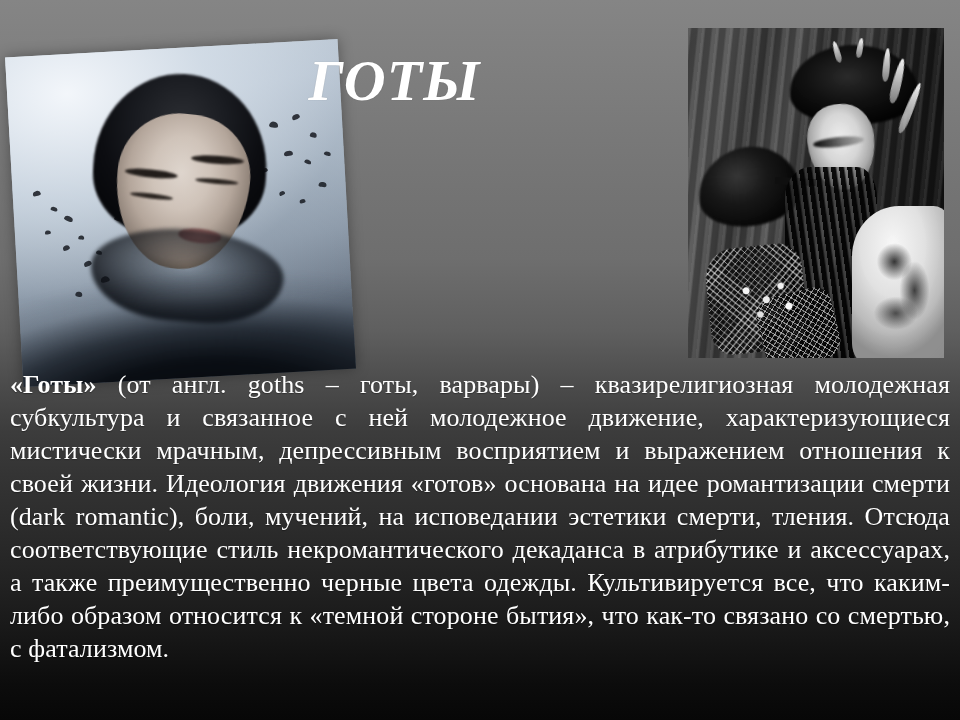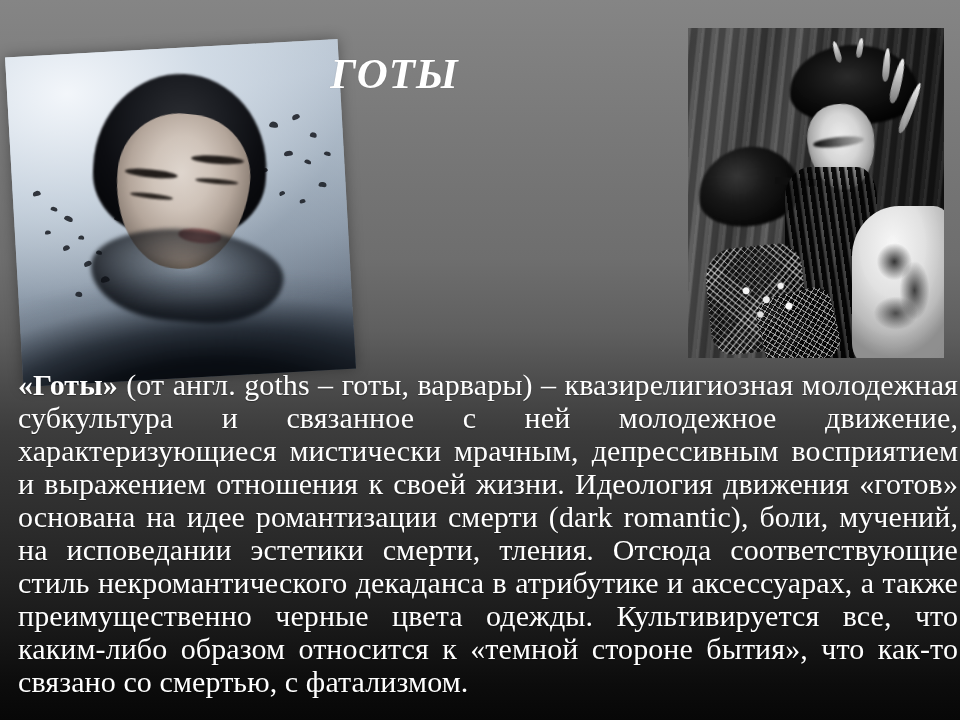--- a/index.html
+++ b/index.html
@@ -30,21 +30,21 @@
   }
 
   
   #title {
     position: absolute;
     left: 0;
     top: 52px;
     width: 789px;
     text-align: center;
     color: #ffffff;
-    font-size: 43px;
+    font-size: 58px;
     font-weight: bold;
     font-style: italic;
     letter-spacing: 1px;
     line-height: 1.0;
     text-shadow: 0 0 1px rgba(0,0,0,0.25);
     user-select: none;
   }
 
   
   #left-photo-wrap {
@@ -328,25 +328,25 @@
       radial-gradient(circle at 48% 52%, #e6e6e6 0 3px, rgba(0,0,0,0) 4px),
       radial-gradient(circle at 72% 30%, #ededed 0 2.5px, rgba(0,0,0,0) 4px),
       radial-gradient(circle at 36% 78%, #dcdcdc 0 2.5px, rgba(0,0,0,0) 4px),
       radial-gradient(circle at 80% 70%, #f4f4f4 0 3px, rgba(0,0,0,0) 4px);
     transform: rotate(-8deg);
   }
 
   
   #body-text {
     position: absolute;
-    left: 18px;
+    left: 10px;
     top: 368px;
     width: 940px;
     color: #ffffff;
-    font-size: 30px;
+    font-size: 26px;
     line-height: 33px;
     text-align: justify;
     text-justify: inter-word;
     letter-spacing: 0.1px;
     text-shadow: 0 1px 1px rgba(0,0,0,0.35);
   }
   #body-text b { font-weight: bold; }
 </style>
 </head>
 <body>

